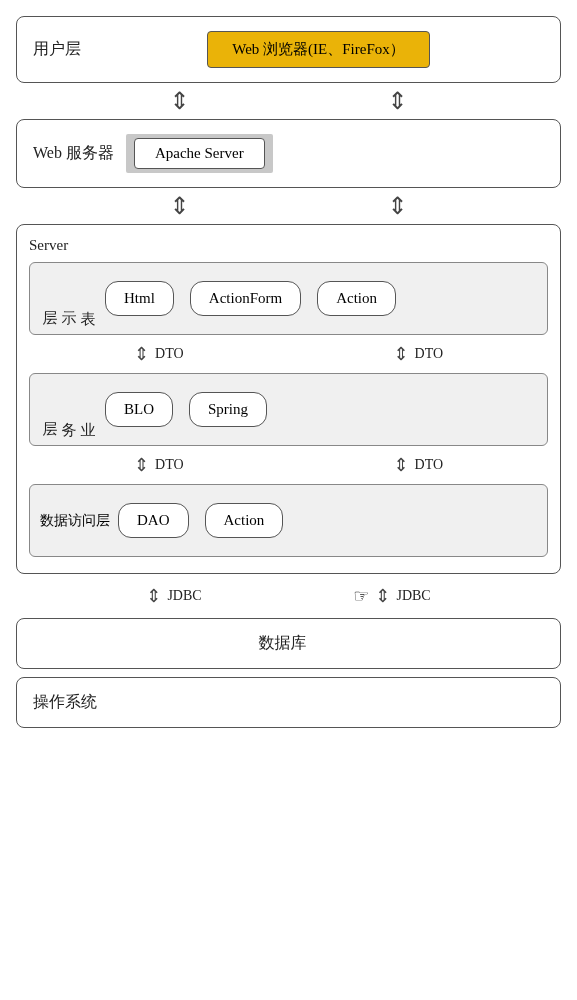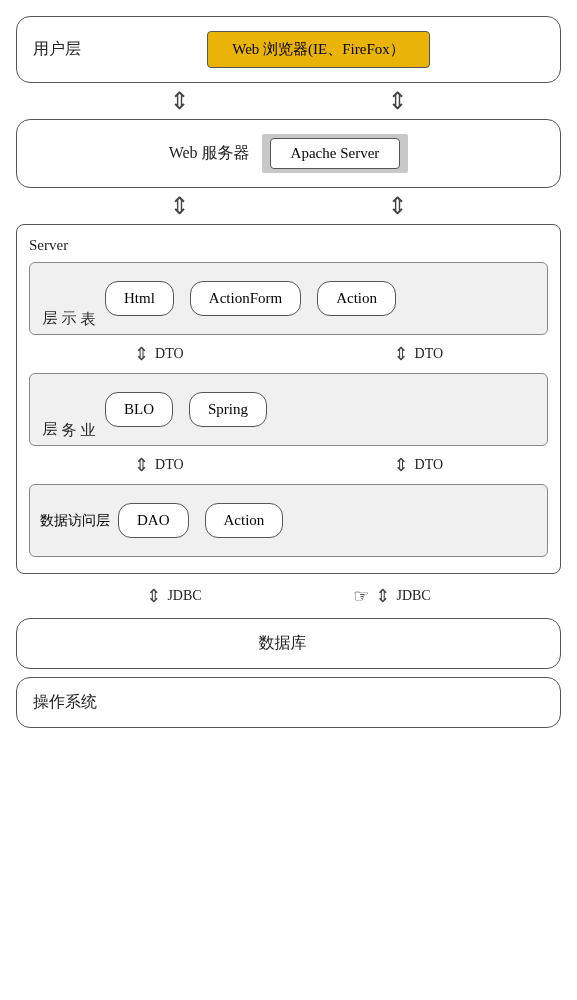--- a/index.html
+++ b/index.html
@@ -18,21 +18,21 @@
       display: flex;
       flex-direction: column;
       align-items: center;
       width: 100%;
       gap: 0;
     }
 
     
     .layer-box {
       border: 1.5px solid #555;
-      border-radius: 14px;
+      border-radius: 8px;
       width: 100%;
       padding: 12px 16px;
       background: #fff;
       position: relative;
     }
 
     .layer-label {
       font-size: 16px;
       font-weight: normal;
       color: #222;
@@ -60,21 +60,20 @@
       font-size: 15px;
       background: #eab308;
     }
 
     
     .webserver-layer {
       display: flex;
       align-items: center;
       padding: 14px 16px;
       gap: 0;
-      justify-content: center;
     }
 
     .webserver-layer .layer-label {
       min-width: 80px;
     }
 
     .apache-wrapper {
       margin-left: 12px;
       display: flex;
       align-items: center;

